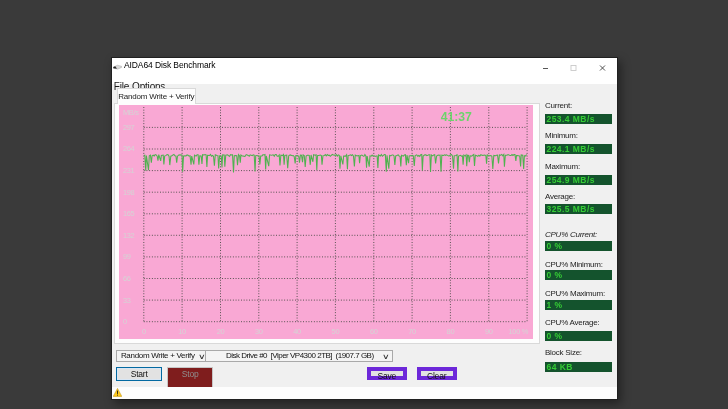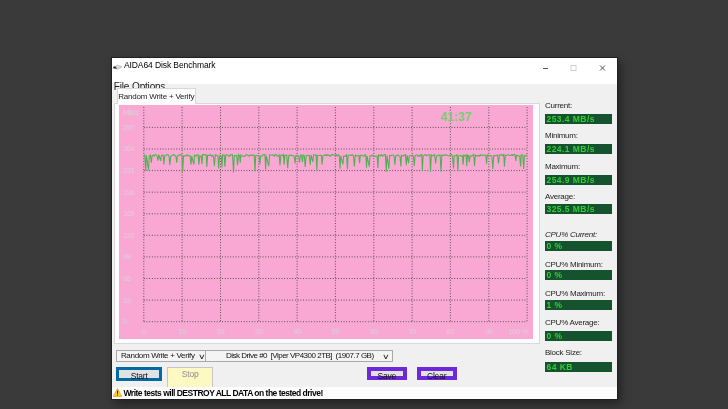--- a/index.html
+++ b/index.html
@@ -119,25 +119,24 @@
   <div class="abs plabel" style="top:231px;">CPU% Maximum:</div>
   <div class="abs pbox" style="top:242px;">1 %</div>
   <div class="abs plabel" style="top:260.4px;">CPU% Average:</div>
   <div class="abs pbox" style="top:272.7px;">0 %</div>
   <div class="abs plabel" style="top:290px;">Block Size:</div>
   <div class="abs pbox" style="top:303.7px;">64 KB</div>
 
   <div class="abs combo" style="left:3.9px;width:93.3px;letter-spacing:-0.3px;">Random Write + Verify<span class="chev">∨</span></div>
   <div class="abs combo" style="left:93px;width:188px;letter-spacing:-0.5px;padding-left:20px;">Disk Drive #0&nbsp; [Viper VP4300 2TB]&nbsp; (1907.7 GB)<span class="chev">∨</span></div>
 
-  <div class="abs btn" style="left:4px;width:46.3px;height:14.4px;top:308.6px;border:3px solid #0369a1;box-shadow:inset 0 0 0 1px #d8e6f4;line-height:12px;">Start</div>
-  <div class="abs btn" style="left:55.1px;width:46.2px;height:27px;top:308.6px;background:#fef9c3;border:1px solid #c6c6c6;color:#8f8f8f;line-height:12.5px;">Stop</div>
+  <div class="abs btn" style="left:4px;width:46.3px;height:14.4px;top:308.6px;border:1px solid #0369a1;box-shadow:inset 0 0 0 1px #d8e6f4;line-height:12px;">Start</div>
+  <div class="abs btn" style="left:55.1px;width:46.2px;height:27px;top:308.6px;background:#7f1d1d;border:1px solid #c6c6c6;color:#8f8f8f;line-height:12.5px;">Stop</div>
   <div class="abs btn" style="left:254.8px;width:40px;">Save</div>
   <div class="abs btn" style="left:304.6px;width:40.1px;">Clear</div>
 
   <div class="abs warn"></div>
   <svg class="abs" style="left:0.7px;top:329.5px;width:9px;height:9px" viewBox="0 0 9 9">
     <path d="M4.5 0.4 L8.8 8.4 L0.2 8.4 Z" fill="#ffca1e" stroke="#b98a00" stroke-width="0.5"></path>
     <rect x="4.1" y="2.6" width="0.9" height="3.3" fill="#1a1a1a"></rect>
     <rect x="4.1" y="6.6" width="0.9" height="1" fill="#1a1a1a"></rect>
   </svg>
-  <div class="abs warntext">Write tests will DESTROY ALL DATA on the tested drive!</div>
 </div>
 
 </body></html>

